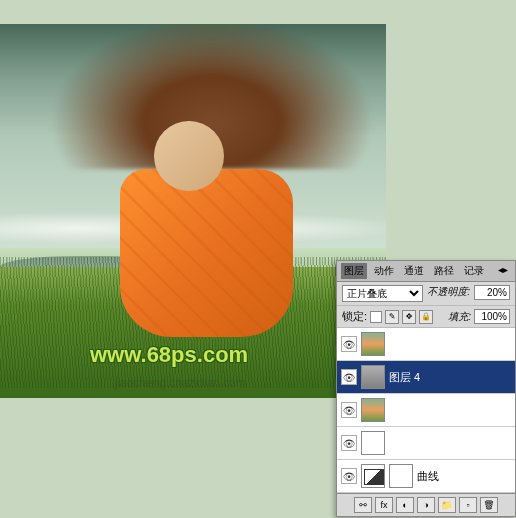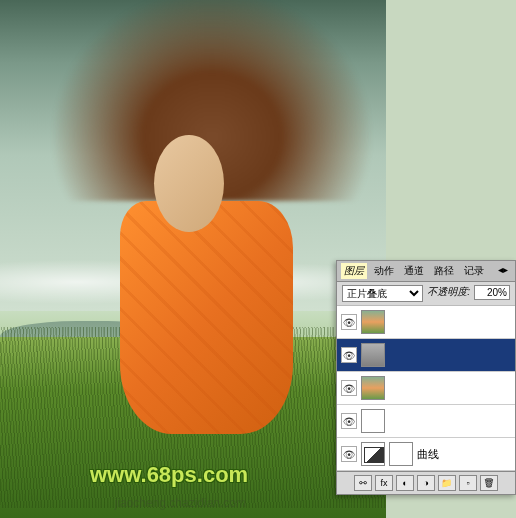--- a/index.html
+++ b/index.html
@@ -10,24 +10,25 @@
     }
     body {
       width: 516px;
       height: 518px;
       position: relative;
       overflow: hidden;
       background: #c8d8c0;
     }
     .canvas {
       width: 386px;
-      height: 518px;
+      height: 374px;
       position: relative;
       background: linear-gradient(180deg, #5a7a6a 0%, #8aaa9a 15%, #b8d0c0 35%, #d8e8d8 55%, #a8c890 70%, #4a7a2a 85%, #3a6a1a 100%);
       overflow: hidden;
+      margin-top: 24px;
     }
     .sky {
       position: absolute;
       top: 0;
       left: 0;
       width: 100%;
       height: 60%;
       background: linear-gradient(180deg, #4a6858 0%, #7a9888 20%, #b0c8b8 50%, #d0e0d0 100%);
     }
     .clouds {
@@ -146,22 +147,21 @@
       border-bottom: 1px solid #888;
       font-size: 10px;
       padding: 2px 4px;
       gap: 4px;
     }
     .panel-tabs span {
       padding: 1px 3px;
       cursor: pointer;
     }
     .panel-tabs span.active {
-      background: #fef9c3;
-      font-style: italic;
+      background: #737373;
     }
     .panel-close {
       margin-left: auto;
       padding: 0 4px;
     }
     .panel-row {
       display: flex;
       align-items: flex-start;
       padding: 3px 5px;
       gap: 4px;
@@ -325,29 +325,39 @@
   </div>
 
   <div class="panel-row">
     <select class="blend-select">
       <option>正片叠底</option>
     </select>
     <span class="opacity-label">不透明度:</span>
     <input class="opacity-value" value="20%" style="">
   </div>
 
+  <div class="lock-row">
+    <span>锁定:</span>
+    <span class="checkbox"></span>
+    <span class="lock-icon">✎</span>
+    <span class="lock-icon">✥</span>
+    <span class="lock-icon">🔒</span>
+    <span class="fill-label" style="margin-left:auto">填充:</span>
+    <input class="fill-value" value="100%" style="">
+  </div>
 
   <div class="layers-list">
     <div class="layer-item">
       <span class="eye-icon">👁</span>
       <span class="layer-thumb"></span>
     </div>
     <div class="layer-item selected">
       <span class="eye-icon">👁</span>
       <span class="layer-thumb gray"></span>
+      <span class="layer-name">图层 4</span>
     </div>
     <div class="layer-item">
       <span class="eye-icon">👁</span>
       <span class="layer-thumb"></span>
     </div>
     <div class="layer-item">
       <span class="eye-icon">👁</span>
       <span class="layer-thumb white"></span>
       <span class="layer-name"></span>
     </div>

